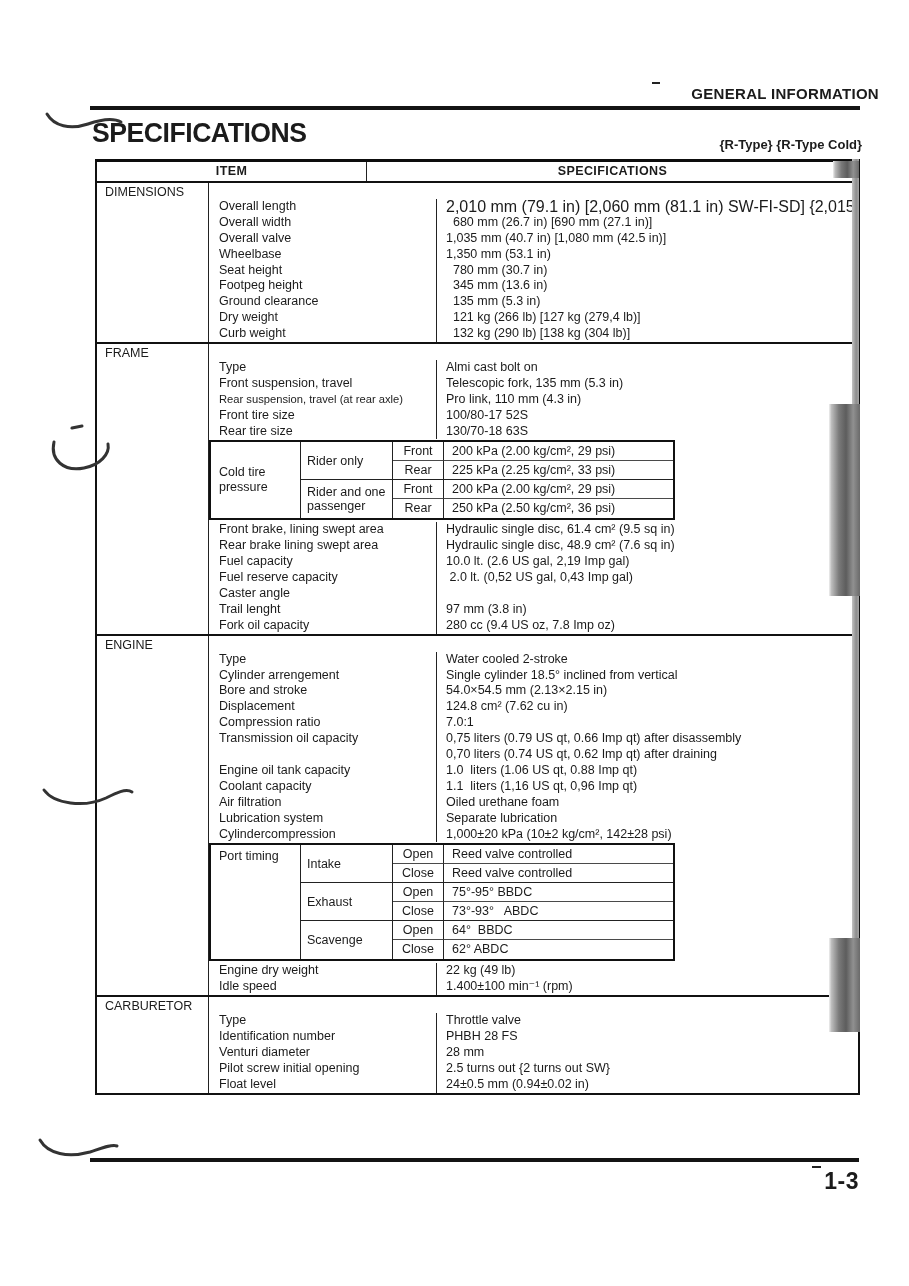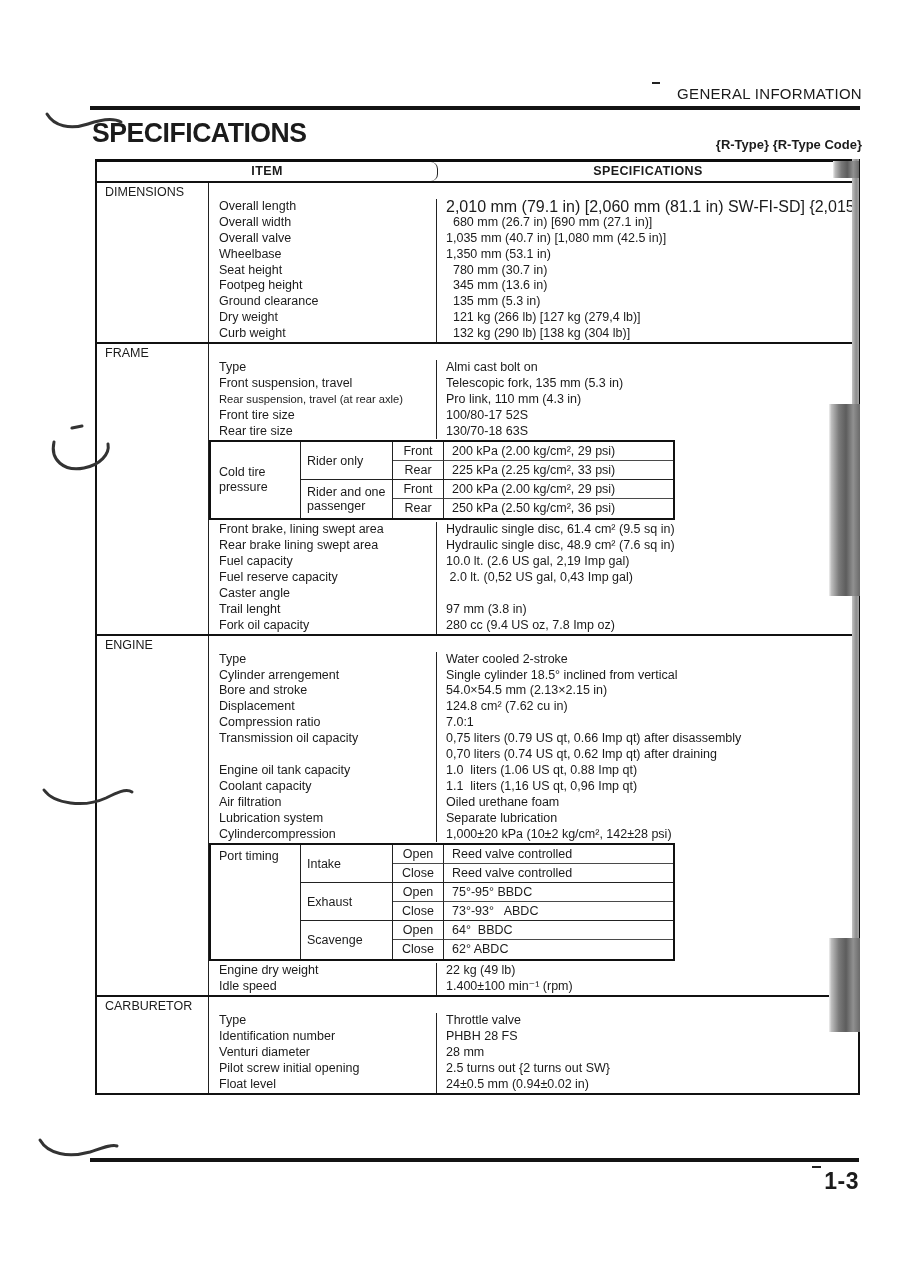--- a/index.html
+++ b/index.html
@@ -2,37 +2,37 @@
 <html><head>
 <meta charset="utf-8">
 <style>
   html,body{margin:0;padding:0;background:#e8e8e8;}
   .page{
     position:relative;width:909px;height:1286px;background:#ffffff;
     font-family:"Liberation Sans","DejaVu Sans",sans-serif;color:#1b1b1b;
     overflow:hidden;margin:0 auto;
   }
   
-  .gi{position:absolute;top:85px;right:47px;font-size:15px;font-weight:normal;letter-spacing:.3px;}
+  .gi{position:absolute;top:85px;right:30px;font-size:15px;font-weight:bold;letter-spacing:.3px;}
   .gi-tick{position:absolute;top:82px;left:652px;width:8px;height:2px;background:#222;}
   .rule-top{position:absolute;top:106px;left:90px;width:770px;height:4px;background:#141414;}
   .title{
     position:absolute;top:117px;left:92px;font-size:28px;font-weight:bold;
     letter-spacing:-.5px;transform:scaleX(.95);transform-origin:left center;
   }
   .rtype{position:absolute;top:137px;right:47px;font-size:13px;font-weight:bold;}
   
   .spec-table{
     position:absolute;top:159px;left:95px;width:765px;box-sizing:border-box;
     border:2px solid #111;border-top:3px solid #0d0d0d;border-bottom:2.5px solid #111;
     background:#fff;
   }
   .thead{display:flex;height:19px;line-height:19px;border-bottom:2.2px solid #111;font-size:12.5px;font-weight:bold;letter-spacing:.4px;}
   .th{text-align:center;}
-  .th-item{width:341px;border-right:1.2px solid #222;box-sizing:border-box;border-radius:7px;}
+  .th-item{width:270px;border-right:1.2px solid #222;box-sizing:border-box;}
   .th-spec{flex:1;}
   .section{display:flex;}
   .section + .section{border-top:2.2px solid #111;}
   .sec-label{width:112px;border-right:1.2px solid #222;box-sizing:border-box;padding:2px 0 0 8px;font-size:12.5px;flex-shrink:0;}
   .sec-content{flex:1;padding-top:16px;min-width:0;}
   .row{display:flex;height:15.9px;line-height:15.9px;font-size:12.5px;}
   .row.multi{height:auto;}
   .cell{box-sizing:border-box;}
   .item{width:228px;border-right:1.2px solid #222;padding-left:10px;white-space:nowrap;flex-shrink:0;}
   .item.tight{font-size:11.2px;}
@@ -67,21 +67,21 @@
 </style>
 </head>
 <body>
 
 <div class="page">
 
   <div class="gi-tick"></div>
   <div class="gi">GENERAL INFORMATION</div>
   <div class="rule-top"></div>
   <div class="title">SPECIFICATIONS</div>
-  <div class="rtype">{R-Type} {R-Type Code}</div>
+  <div class="rtype">{R-Type} {R-Type Cold}</div>
 
   <div class="spec-table">
     <div class="thead">
       <div class="th th-item">ITEM</div>
       <div class="th th-spec">SPECIFICATIONS</div>
     </div>
     <div id="sections">
         <div class="section sec-dimensions">
           <div class="sec-label">DIMENSIONS</div>
           <div class="sec-content">

